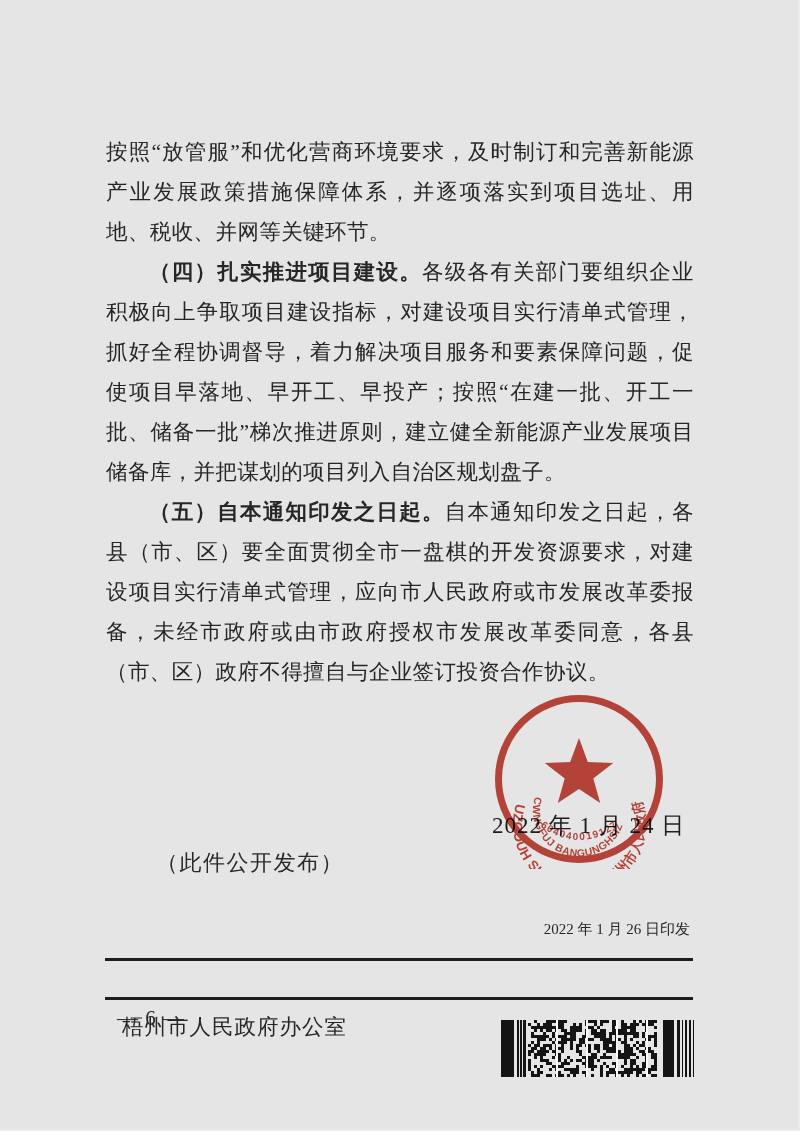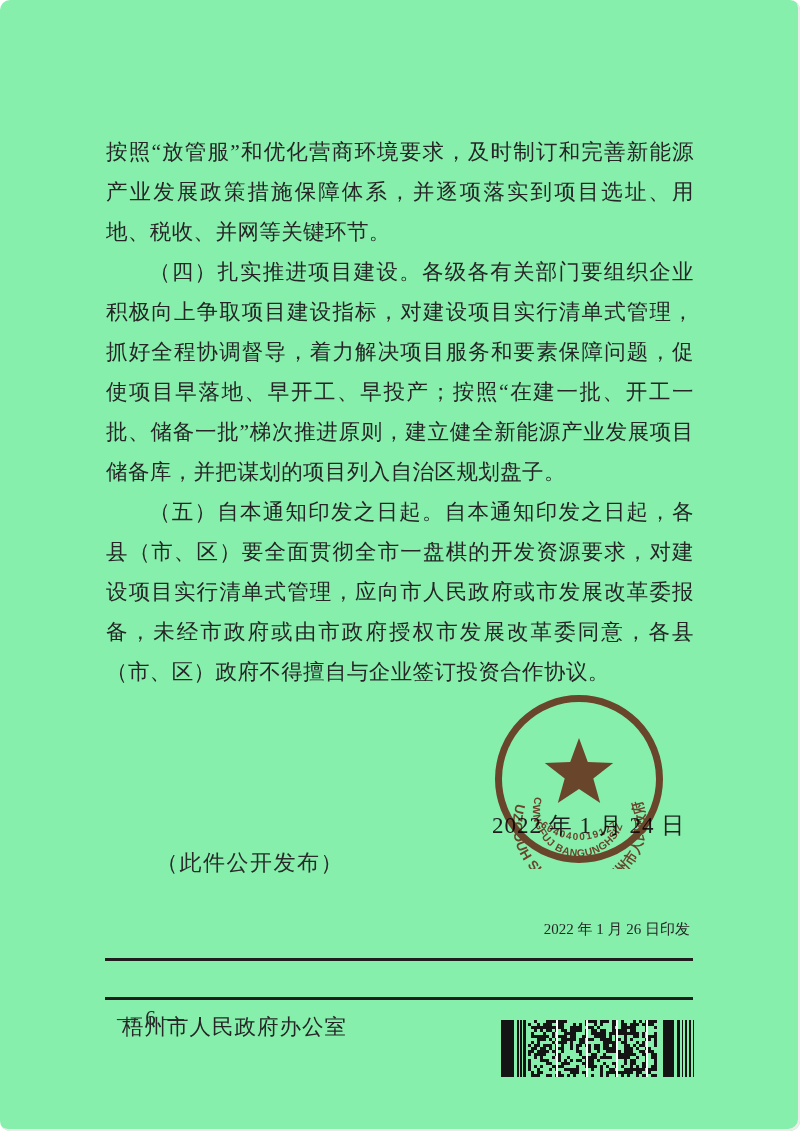--- a/index.html
+++ b/index.html
@@ -1,36 +1,35 @@
 <!DOCTYPE html>
 <html><head>
 <meta charset="utf-8">
 <style>
   html,body{margin:0;padding:0;background:#ffffff;}
   .page{
     position:relative;
     width:800px;height:1131px;
-    background:#86efac;
+    background:#e5e5e5;
     overflow:hidden;
     font-family:"Liberation Serif","DejaVu Serif",serif;
     color:#262626;
     box-shadow:inset -2px -2px 0 #ececea;
-    border-radius:10px;
   }
   
   .doc-body{
     position:absolute;
     left:106px;top:132px;width:588px;
     font-size:21.5px;line-height:40px;
     text-align:justify;
     letter-spacing:0.4px;
   }
   .doc-body p{margin:0;text-indent:2em;}
   .doc-body p:first-of-type{text-indent:0;}
-  .doc-body b{font-weight:400;}
+  .doc-body b{font-weight:700;}
   
   .seal{
     position:absolute;left:489px;top:689px;width:180px;height:180px;
     z-index:3;opacity:.92;mix-blend-mode:multiply;
   }
   .seal text{fill:#c43a2e;font-family:"Liberation Sans","DejaVu Sans",sans-serif;font-weight:700;}
   
   .sign-date{
     position:absolute;left:492px;top:810px;z-index:2;
     font-size:23px;letter-spacing:1px;color:#1d1d1d;white-space:nowrap;

